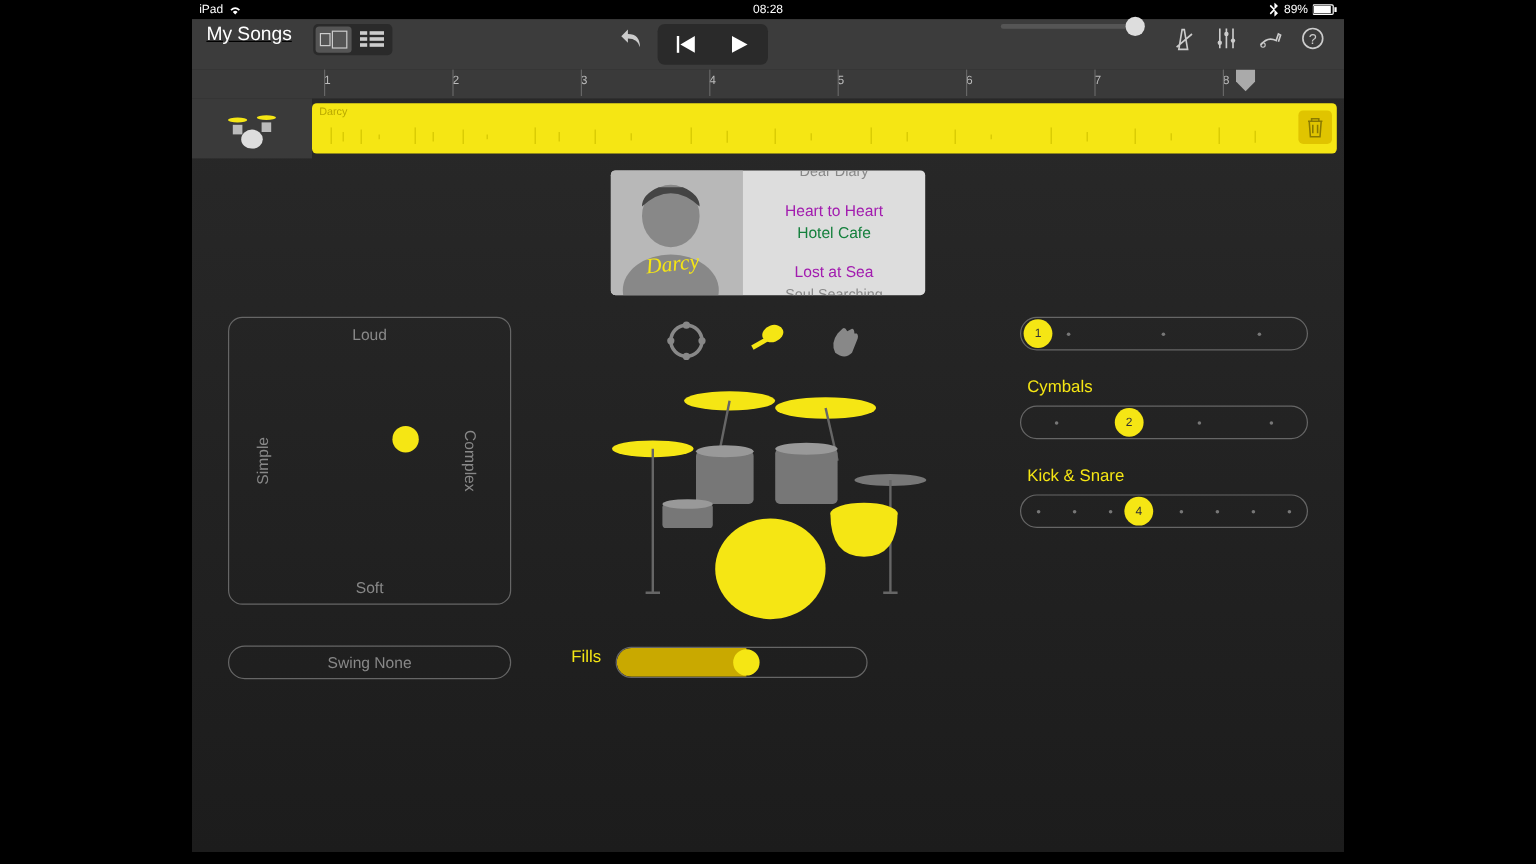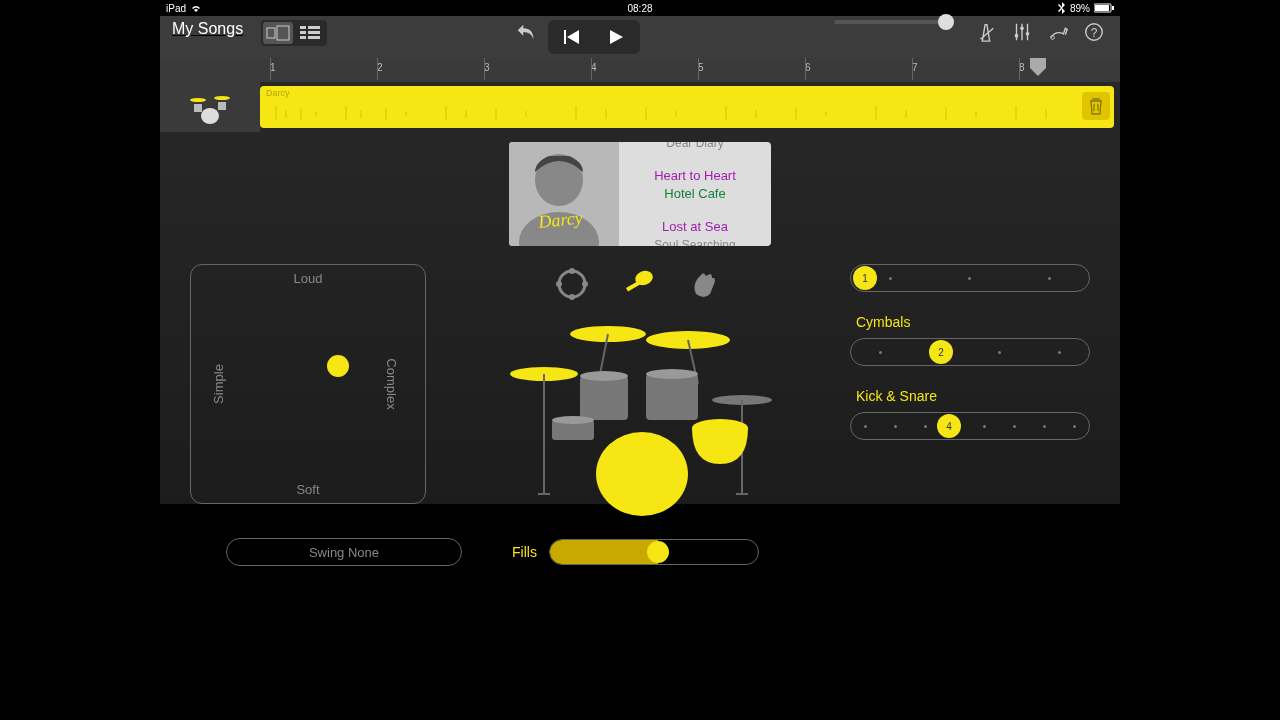--- a/index.html
+++ b/index.html
@@ -1,17 +1,17 @@
 <!DOCTYPE html>
 <html><head>
 <meta charset="utf-8">
 <style>
 * { margin: 0; padding: 0; box-sizing: border-box; }
 body { background: #000; font-family: -apple-system, Helvetica, Arial, sans-serif; width: 1280px; height: 720px; overflow: hidden; display: flex; justify-content: center; }
-.device { width: 960px; height: 504px; background: linear-gradient(180deg, #2a2a2a 0%, #1c1c1c 100%); position: relative; }
+.device { width: 960px; height: 710px; background: linear-gradient(180deg, #2a2a2a 0%, #1c1c1c 100%); position: relative; }
 
 
 .status-bar { height: 16px; background: #000; color: #fff; display: flex; align-items: center; justify-content: space-between; font-size: 10px; padding: 0 6px; }
 .status-left, .status-right { display: flex; align-items: center; gap: 4px; }
 .status-center { position: absolute; left: 50%; transform: translateX(-50%); }
 
 
 .toolbar { height: 42px; background: #3c3c3c; display: flex; align-items: flex-start; padding: 4px 12px; gap: 8px; text-decoration: underline; }
 .my-songs { color: #fff; font-size: 16px; margin-right: 10px; }
 .tb-btn { width: 28px; height: 24px; display: flex; align-items: center; justify-content: center; color: #ccc; }
@@ -65,23 +65,23 @@
 .perc-icons { display: flex; gap: 26px; margin-bottom: 10px; }
 .perc-icons .pi { width: 40px; height: 40px; display: flex; align-items: center; justify-content: center; }
 
 .sliders-col { width: 240px; display: flex; flex-direction: column; gap: 22px; }
 .slider-group .sg-label { color: #f5e614; font-size: 14px; margin-bottom: 8px; padding-left: 6px; }
 .pill-slider { height: 28px; border: 1px solid #666; border-radius: 14px; position: relative; display: flex; align-items: center; justify-content: space-around; }
 .pill-slider .dot { width: 3px; height: 3px; background: #777; border-radius: 50%; }
 .pill-slider .sknob { position: absolute; width: 24px; height: 24px; background: #f5e614; border-radius: 50%; top: 1px; display: flex; align-items: center; justify-content: center; font-size: 10px; color: #333; }
 
 
-.bottom-row { display: flex; align-items: center; gap: 50px; padding: 4px 30px; margin-left: 36px; }
+.bottom-row { display: flex; align-items: center; gap: 50px; padding: 4px 30px; }
 .swing-btn { width: 236px; height: 28px; border: 1px solid #666; border-radius: 14px; color: #888; font-size: 13px; display: flex; align-items: center; justify-content: center; }
-.fills-wrap { display: flex; align-items: center; gap: 12px; }
+.fills-wrap { display: flex; align-items: flex-start; gap: 12px; }
 .fills-wrap .fl { color: #f5e614; font-size: 14px; }
 .fills-slider { width: 210px; height: 26px; border: 1px solid #666; border-radius: 13px; position: relative; overflow: hidden; }
 .fills-slider .fill { position: absolute; left: 0; top: 0; bottom: 0; width: 52%; background: #c9a900; border-radius: 13px 0 0 13px; }
 .fills-slider .fknob { position: absolute; width: 22px; height: 22px; background: #f5e614; border-radius: 50%; top: 1px; left: calc(52% - 11px); }
 </style>
 </head>
 <body>
 
 <div class="device">
 

